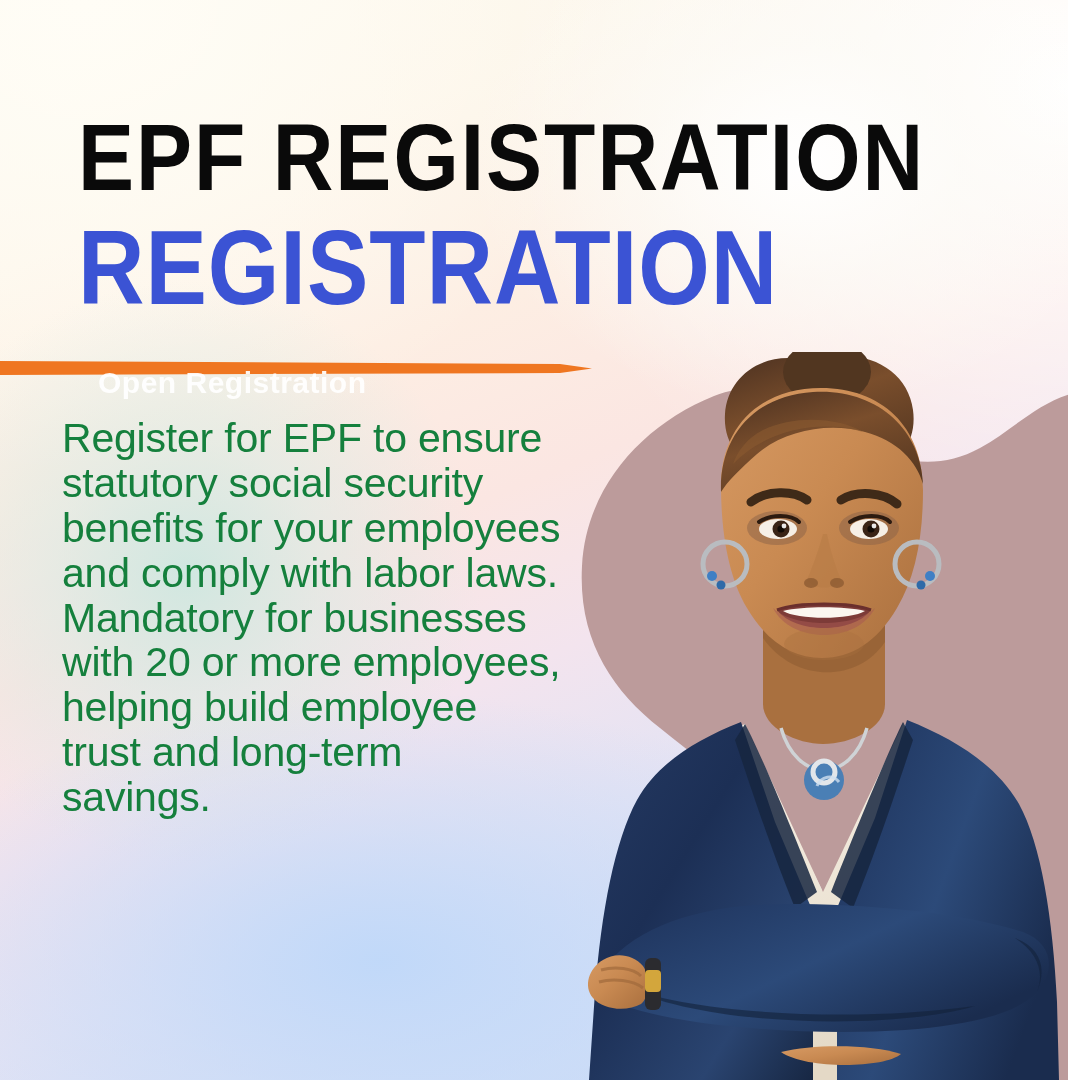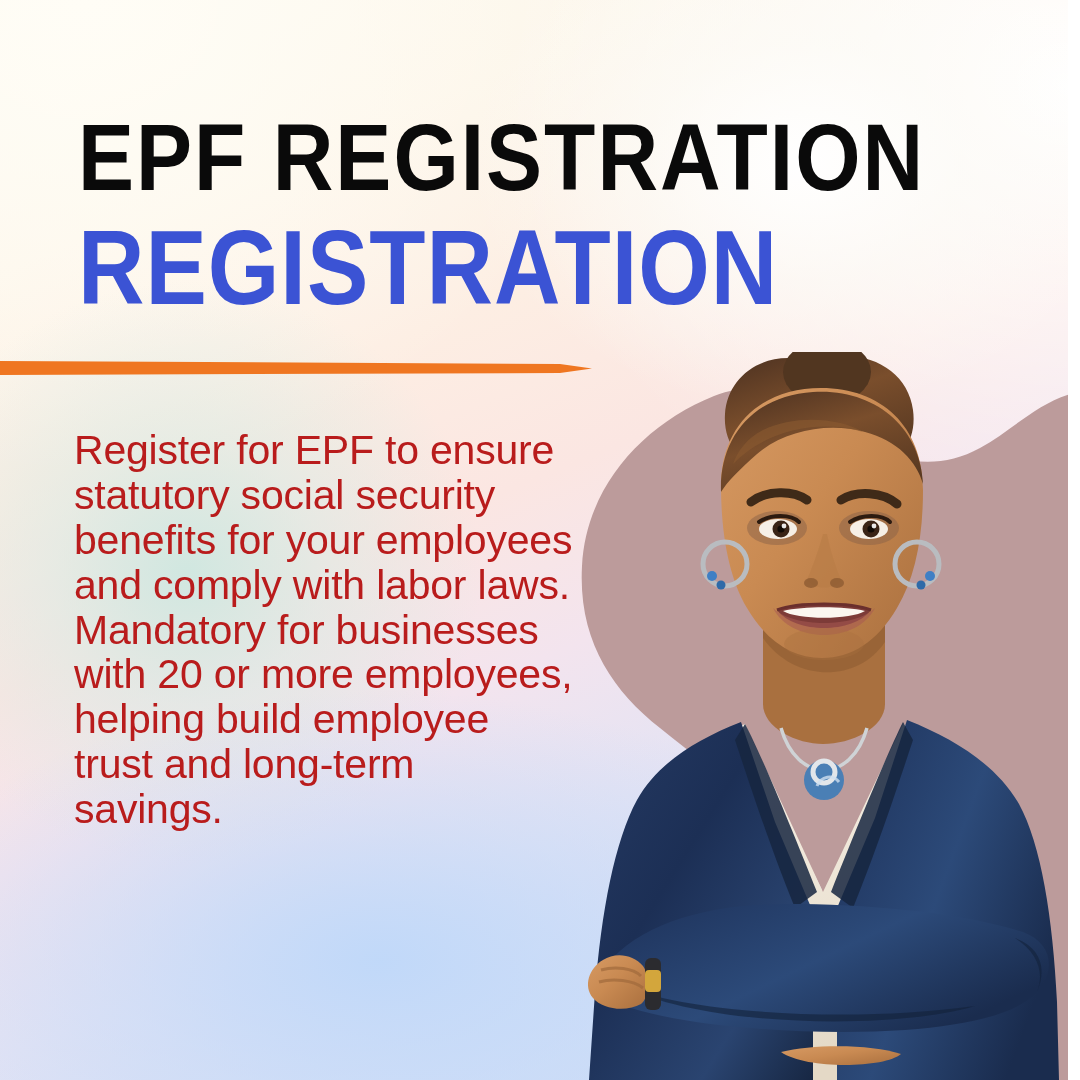--- a/index.html
+++ b/index.html
@@ -138,26 +138,26 @@
     letter-spacing: 0.5px;
     color: rgba(255,255,255,0.93);
   }
 
   
   .body-copy {
     position: absolute;
     left: 58px;
     top: 412px;
     width: 500px;
-    margin: 16px;
+    margin: 4px;
     font-family: "Liberation Sans", sans-serif;
     font-size: 41px;
     font-weight: 400;
     line-height: 1.095;
-    color: #b91c1c;
+    color: #15803d;
     letter-spacing: -0.2px;
   }
 </style>
 </head>
 <body>
 
 <div id="poster">
 
   <div class="bg-base"></div>
   <div class="bg-cream-tr"></div>
@@ -317,16 +317,17 @@
     <svg viewBox="0 0 592 22" preserveAspectRatio="none" aria-hidden="true">
       <path d="M0 3 L560 6 L592 10.5 L560 15 L0 17 Z" fill="#ef7621"></path>
     </svg>
   </div>
 
   <div class="headline">
     <h1 class="headline-line1">EPF REGISTRATION</h1>
     <h2 class="headline-line2">REGISTRATION</h2>
   </div>
 
+  <p class="eyebrow">Open Registration</p>
 
   <p class="body-copy">Register for EPF to ensure statutory social security benefits for your employees and comply with labor laws. Mandatory for businesses with 20 or more employees, helping build employee trust and long-term savings.</p>
 
 </div>
 
 </body></html>

